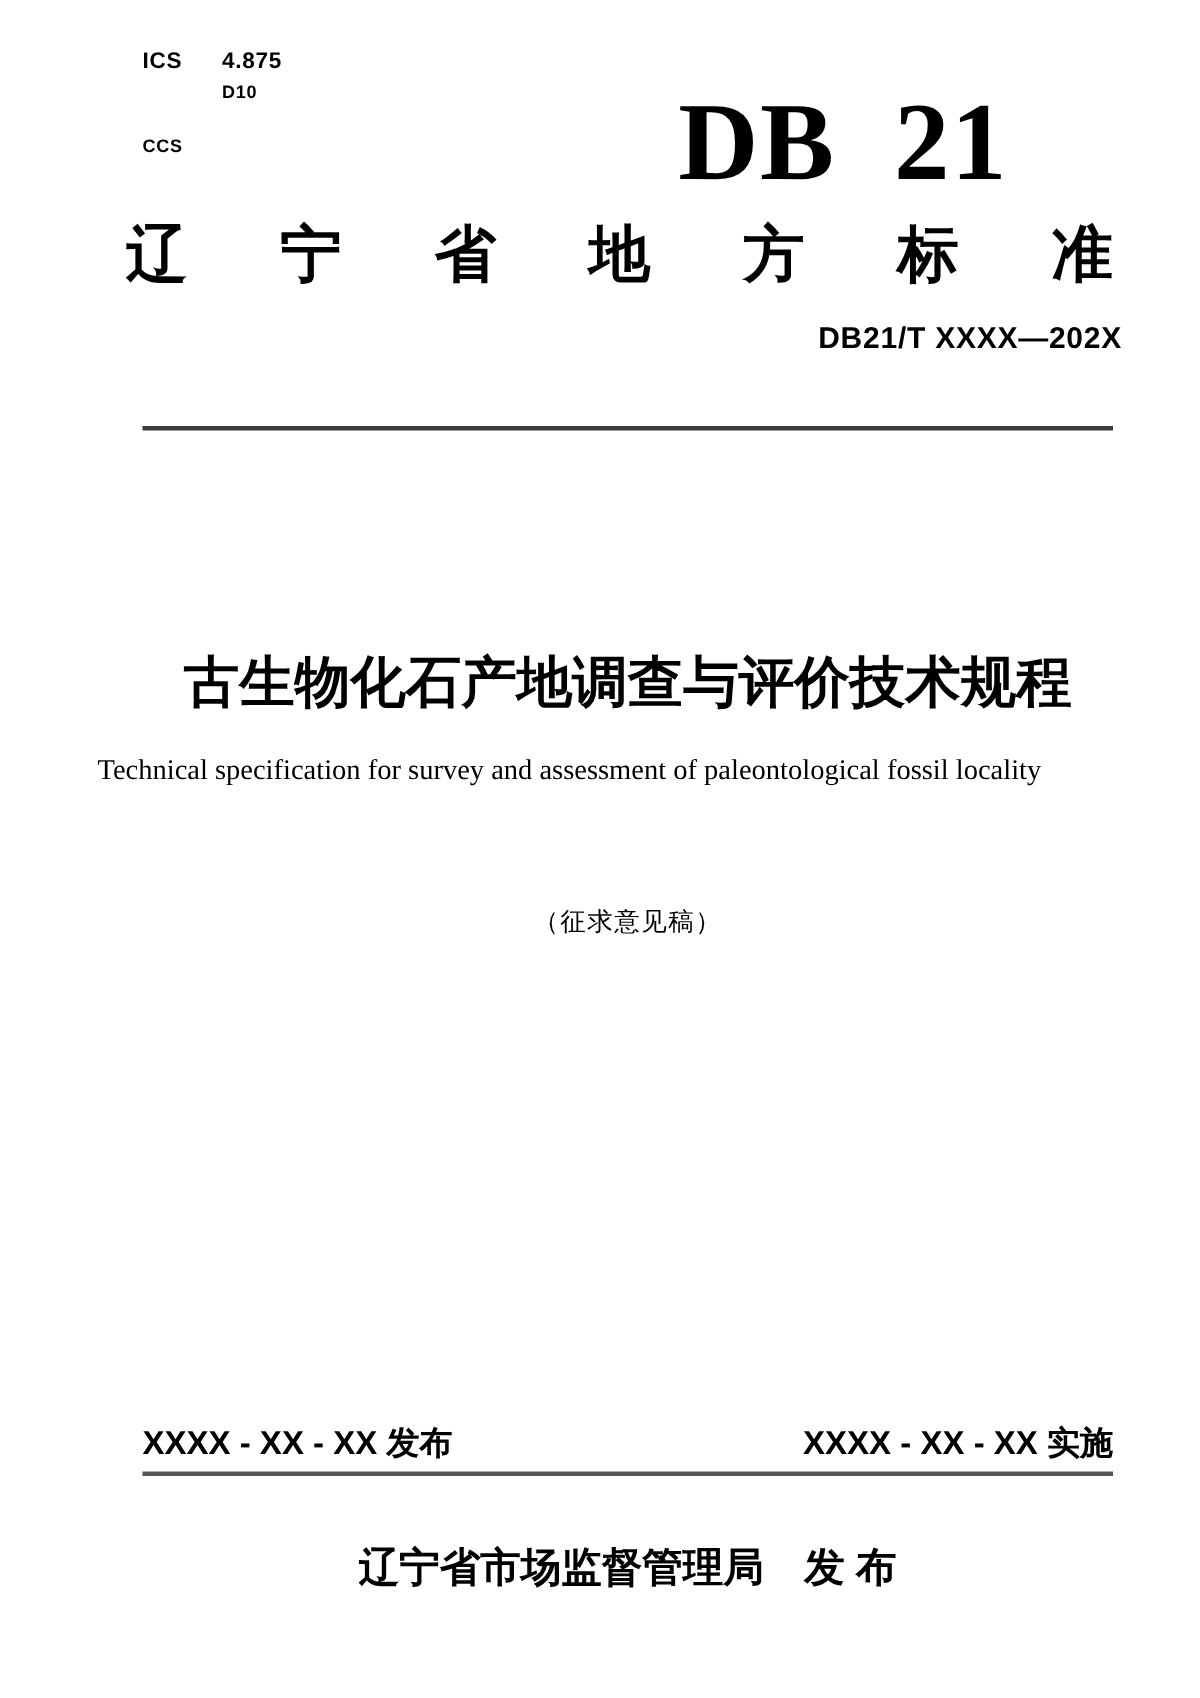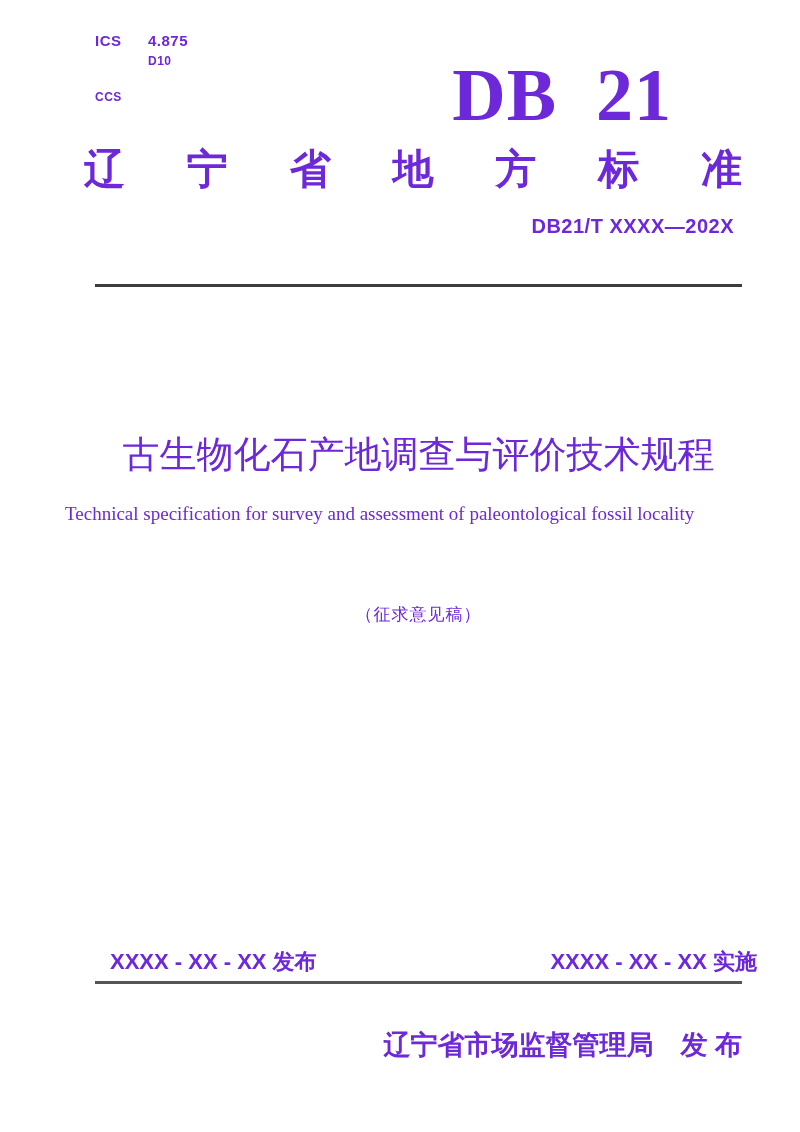--- a/index.html
+++ b/index.html
@@ -5,21 +5,21 @@
   html, body {
     margin: 0;
     padding: 0;
     background: #ffffff;
   }
   .page {
     position: relative;
     width: 800px;
     height: 1132px;
     background: #ffffff;
-    color: #6d28d9;
+    color: #000000;
     font-family: "Liberation Sans", sans-serif;
     overflow: hidden;
   }
 
   
   .ics-block {
     position: absolute;
     left: 95px;
     top: 33px;
     line-height: 1;
@@ -63,42 +63,42 @@
     justify-content: space-between;
     font-weight: bold;
     font-size: 41px;
     line-height: 1.1;
   }
 
   
   .standard-number {
     position: absolute;
     top: 215px;
-    right: 66px;
+    right: 52px;
     font-weight: bold;
     font-size: 20px;
     letter-spacing: 0.5px;
   }
 
   .rule-top {
     position: absolute;
     left: 95px;
     top: 284px;
     width: 647px;
     height: 0;
     border-top: 3px solid #3d3d3d;
   }
 
   .doc-title {
     position: absolute;
     left: 95px;
     top: 433px;
     width: 647px;
     text-align: center;
-    font-weight: normal;
+    font-weight: bold;
     font-size: 37px;
     line-height: 1.2;
     white-space: nowrap;
   }
 
   .doc-title-en {
     position: absolute;
     left: 65px;
     top: 503px;
     width: 707px;
@@ -112,21 +112,21 @@
     left: 95px;
     top: 603px;
     width: 647px;
     text-align: center;
     font-size: 17px;
     letter-spacing: 1px;
   }
 
   .date-row {
     position: absolute;
-    left: 110px;
+    left: 95px;
     top: 949px;
     width: 647px;
     display: flex;
     justify-content: space-between;
     font-weight: bold;
     font-size: 22px;
     line-height: 1.2;
     white-space: pre;
   }
 
@@ -137,21 +137,21 @@
     width: 647px;
     height: 0;
     border-top: 3px solid #555555;
   }
 
   .publisher {
     position: absolute;
     left: 95px;
     top: 1027px;
     width: 647px;
-    text-align: right;
+    text-align: center;
     font-weight: bold;
     font-size: 27px;
     white-space: pre;
   }
 </style>
 </head>
 <body>
 
 <div class="page">
 

